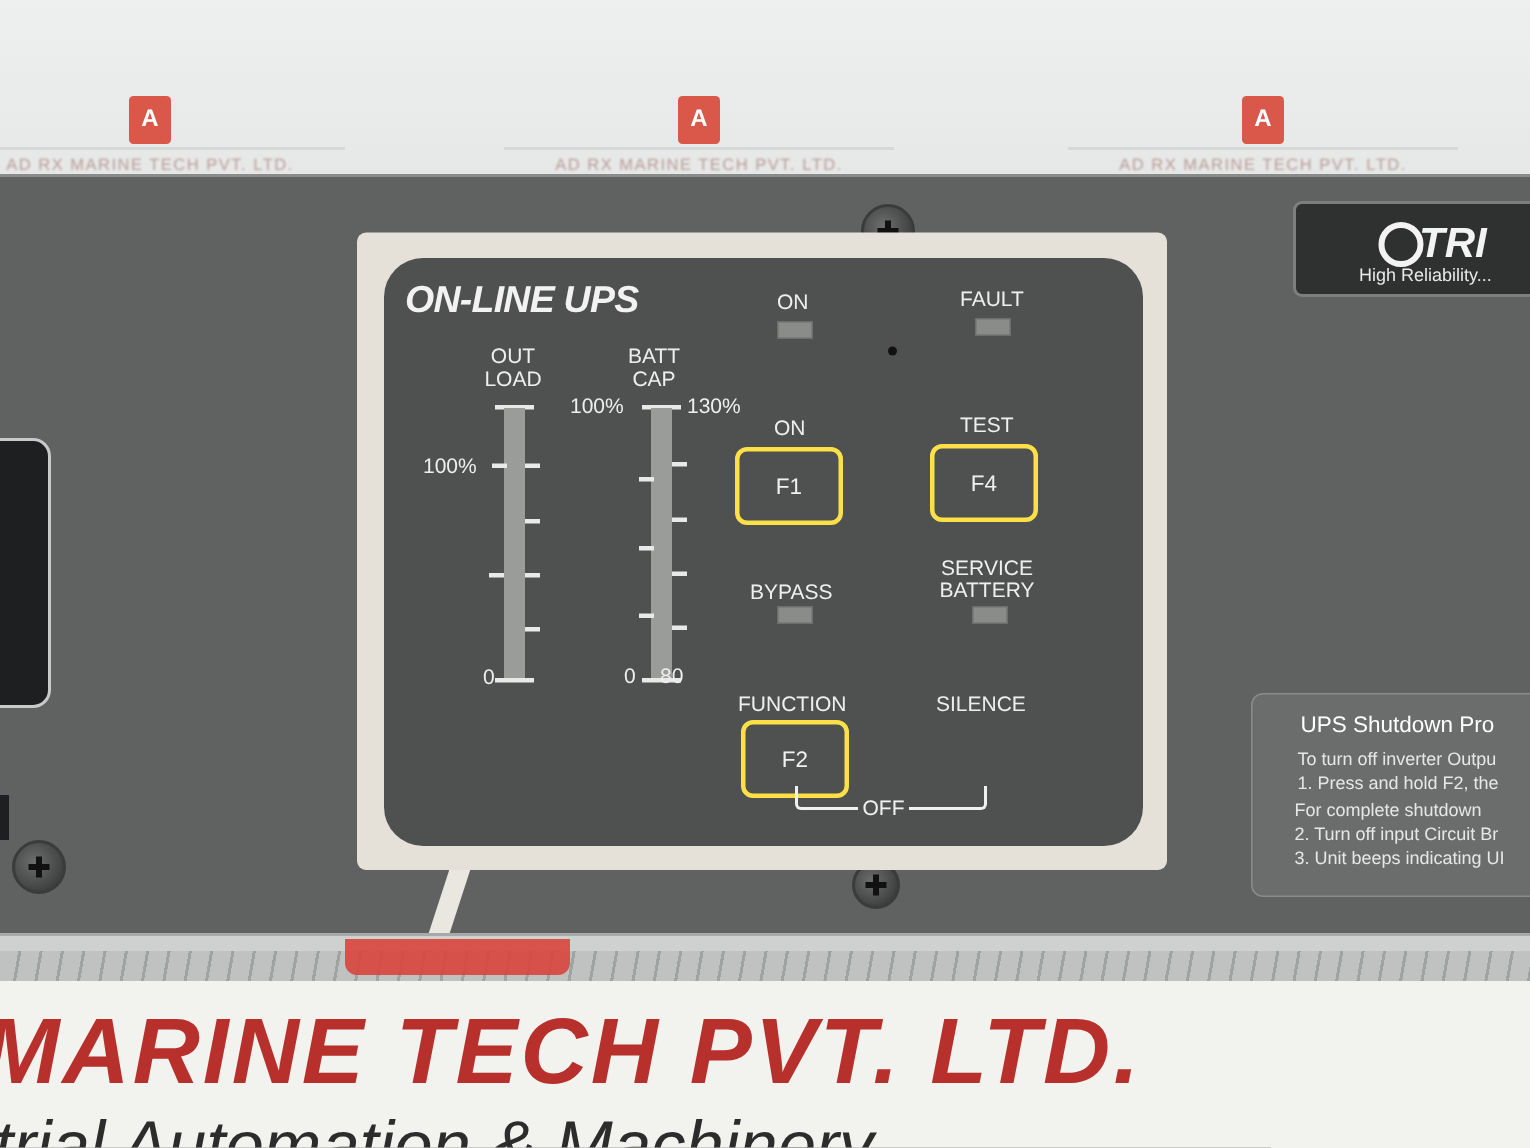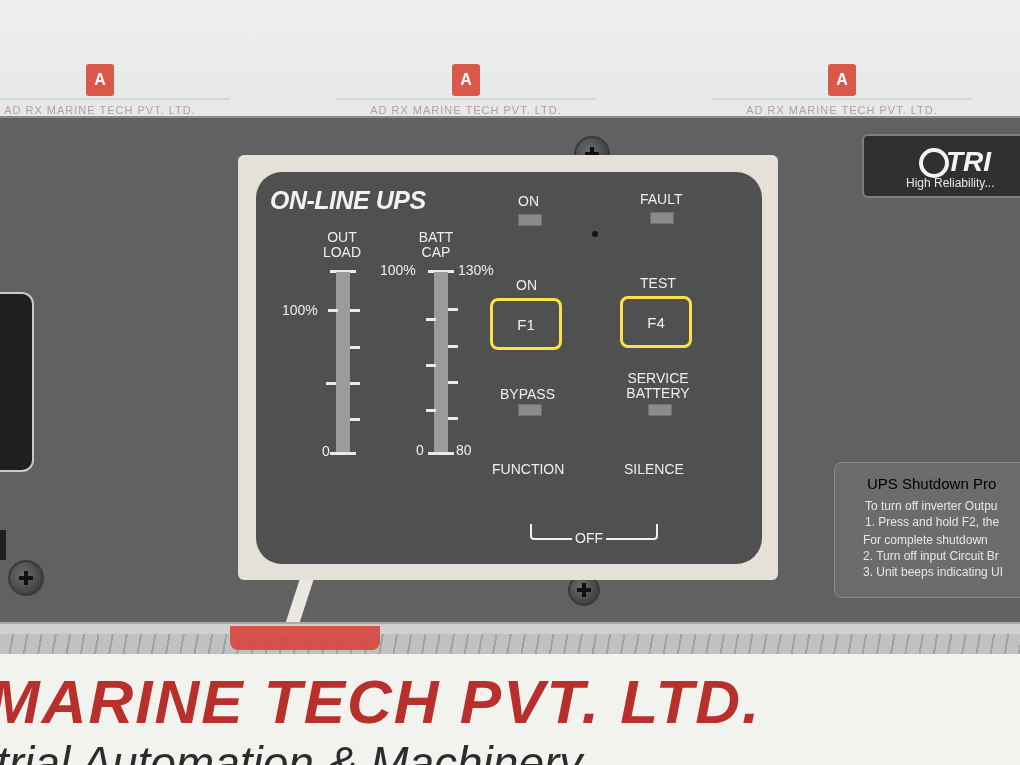--- a/index.html
+++ b/index.html
@@ -105,21 +105,21 @@
     .brand-plate .circle {
       position:absolute; left:55px; top:12px; width:22px; height:22px; border:4px solid #f3f3f3; border-radius:50%;
     }
     .brand-plate .sub {
       position:absolute; left:42px; top:40px; color:#e8e8e8; font-size:12px;
     }
     .info-plate {
       position:absolute; left:834px; top:462px; width:200px; height:134px;
       background:#6a6d6c; border:1px solid #8a8c8b; border-radius:8px;
     }
-    .info-plate .t { position:absolute; left:32px; top:12px; color:#000000; font-size:15px; white-space:nowrap; }
+    .info-plate .t { position:absolute; left:32px; top:12px; color:#ffffff; font-size:15px; white-space:nowrap; }
     .info-plate .l { position:absolute; color:#e7e7e7; font-size:12px; white-space:nowrap; }
     .banner {
       position:absolute; left:0; top:654px; width:1020px; height:131px; background:#f2f2ef;
     }
     .banner .big {
       position:absolute; left:-12px; top:12px; color:#b8302b; font-size:62px; font-weight:bold;
       font-style:italic; letter-spacing:2px; white-space:nowrap;
     }
     .banner .small {
       position:absolute; left:-4px; top:82px; color:#2c2c2c; font-size:46px; white-space:nowrap;
@@ -191,41 +191,42 @@
   <div class="lbl" style="left:124px; top:91px;">100%</div>
   <div class="lbl" style="left:202px; top:91px;">130%</div>
   <div class="tick" style="left:192px; top:136px;"></div>
   <div class="tick" style="left:170px; top:146px;"></div>
   <div class="tick" style="left:192px; top:173px;"></div>
   <div class="tick" style="left:170px; top:192px;"></div>
   <div class="tick" style="left:192px; top:209px;"></div>
   <div class="tick" style="left:170px; top:237px;"></div>
   <div class="tick" style="left:192px; top:245px;"></div>
   <div class="lbl" style="left:160px; top:271px;">0</div>
-  <div class="lbl" style="left:200px; top:271px;">80</div>
+  <div class="lbl" style="left:184px; top:271px;">80</div>
 
   <div class="lbl" style="left:262px; top:22px;">ON</div>
   <div class="led" style="left:262px; top:42px;"></div>
   <div class="lbl" style="left:384px; top:20px;">FAULT</div>
   <div class="led" style="left:394px; top:40px;"></div>
 
   <div class="lbl" style="left:244px; top:215px;">BYPASS</div>
   <div class="led" style="left:262px; top:232px;"></div>
   <div class="lbl" style="left:366px; top:199px; width:72px;">
     <div>SERVICE</div>
     <div>BATTERY</div>
   </div>
   <div class="led" style="left:392px; top:232px;"></div>
 
   <div class="lbl" style="left:260px; top:106px;">ON</div>
   <div class="fbtn" style="left:234px; top:126px;">F1</div>
   <div class="lbl" style="left:384px; top:104px;">TEST</div>
   <div class="fbtn" style="left:364px; top:124px;">F4</div>
 
   <div class="lbl" style="left:236px; top:290px;">FUNCTION</div>
+  <div class="fbtn" style="left:238px; top:308px;">F2</div>
   <div class="lbl" style="left:368px; top:290px;">SILENCE</div>
 
   <div class="off-bracket"></div>
   <div class="off-lbl">OFF</div>
 </div>
 <div class="hole"></div>
 
 <div class="brand-plate">
   <div class="circle"></div>
   <div class="mark" style="left:82px;">TRI</div>

